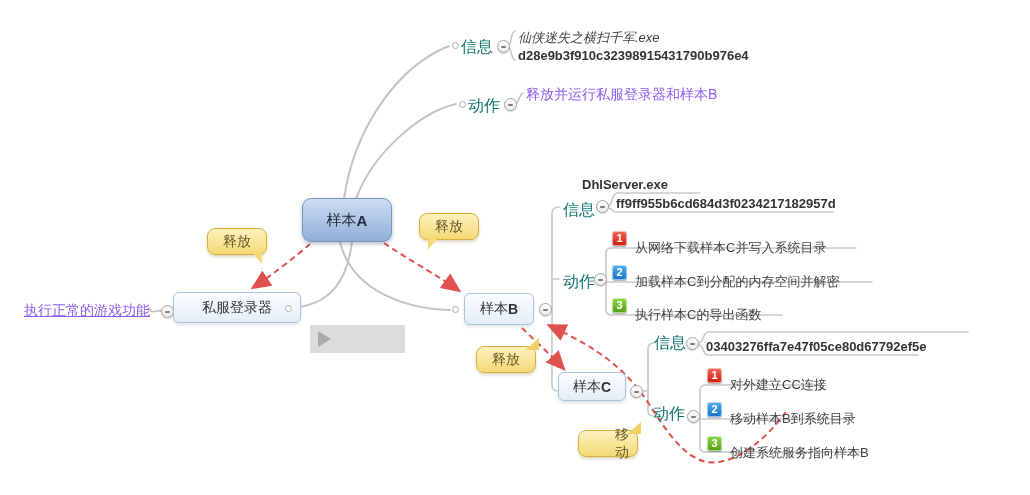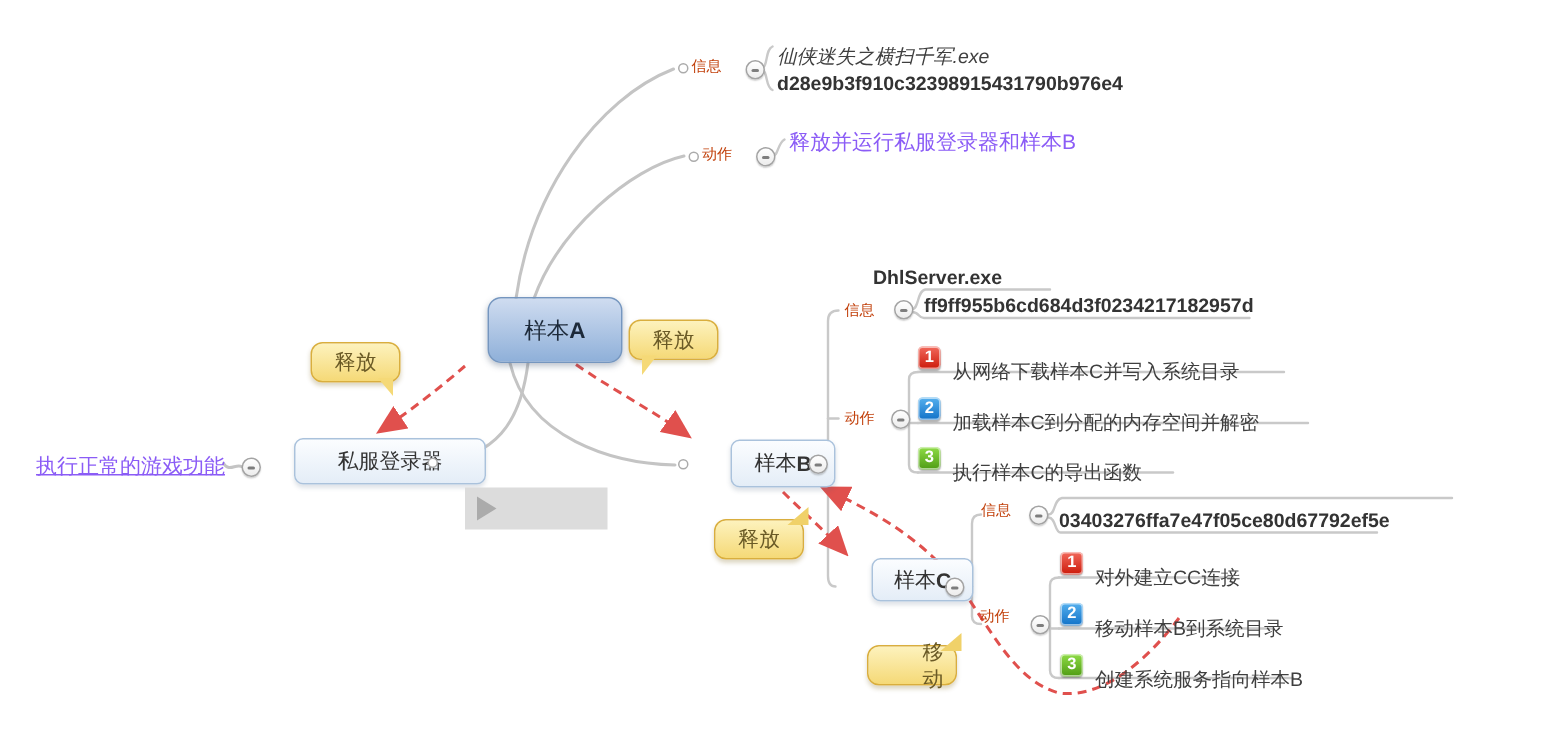--- a/index.html
+++ b/index.html
@@ -10,33 +10,33 @@
   .canvas *{box-sizing:border-box;}
   .abs{position:absolute;white-space:nowrap;}
   svg.links{position:absolute;left:0;top:0;width:1030px;height:495px;}
 
   
   .topic{
     position:absolute;display:flex;align-items:center;justify-content:center;
     border:1px solid #aac2dc;border-radius:6px;
     background:linear-gradient(180deg,#fbfdff 0%,#e4edf7 100%);
     box-shadow:0 2px 3px rgba(80,100,130,.18);
-    font-size:14px;color:#333;white-space:nowrap;margin-left:23px;
+    font-size:14px;color:#333;white-space:nowrap;
   }
   .topic .bold{font-weight:bold;}
   .topic.root{
     border:1px solid #7596bf;border-radius:9px;
     background:linear-gradient(180deg,#cfdcf0 0%,#8fb0d9 100%);
     box-shadow:0 2px 4px rgba(60,80,110,.35);
     font-size:15px;color:#1d2a3a;
   }
 
   
   .plain{font-size:14px;color:#8b5cf6;}
-  .label{font-size:10px;color:#c2410c;font-family:Liberation Mono, monospace;}
+  .label{font-size:16px;color:#0f766e;font-family:Liberation Mono, monospace;}
   .small-t{font-size:13px;color:#3f3f3f;}
   .hash{font-size:13px;font-weight:bold;color:#333;}
 
   
   .minus{
     position:absolute;width:13px;height:13px;border:1px solid #a3a3a3;border-radius:50%;
     background:linear-gradient(#ffffff,#ececec);box-shadow:0 1px 1px rgba(0,0,0,.18);
   }
   .minus i{position:absolute;left:3px;right:3px;top:5px;height:2px;background:#7d7d7d;border-radius:1px;}
 

